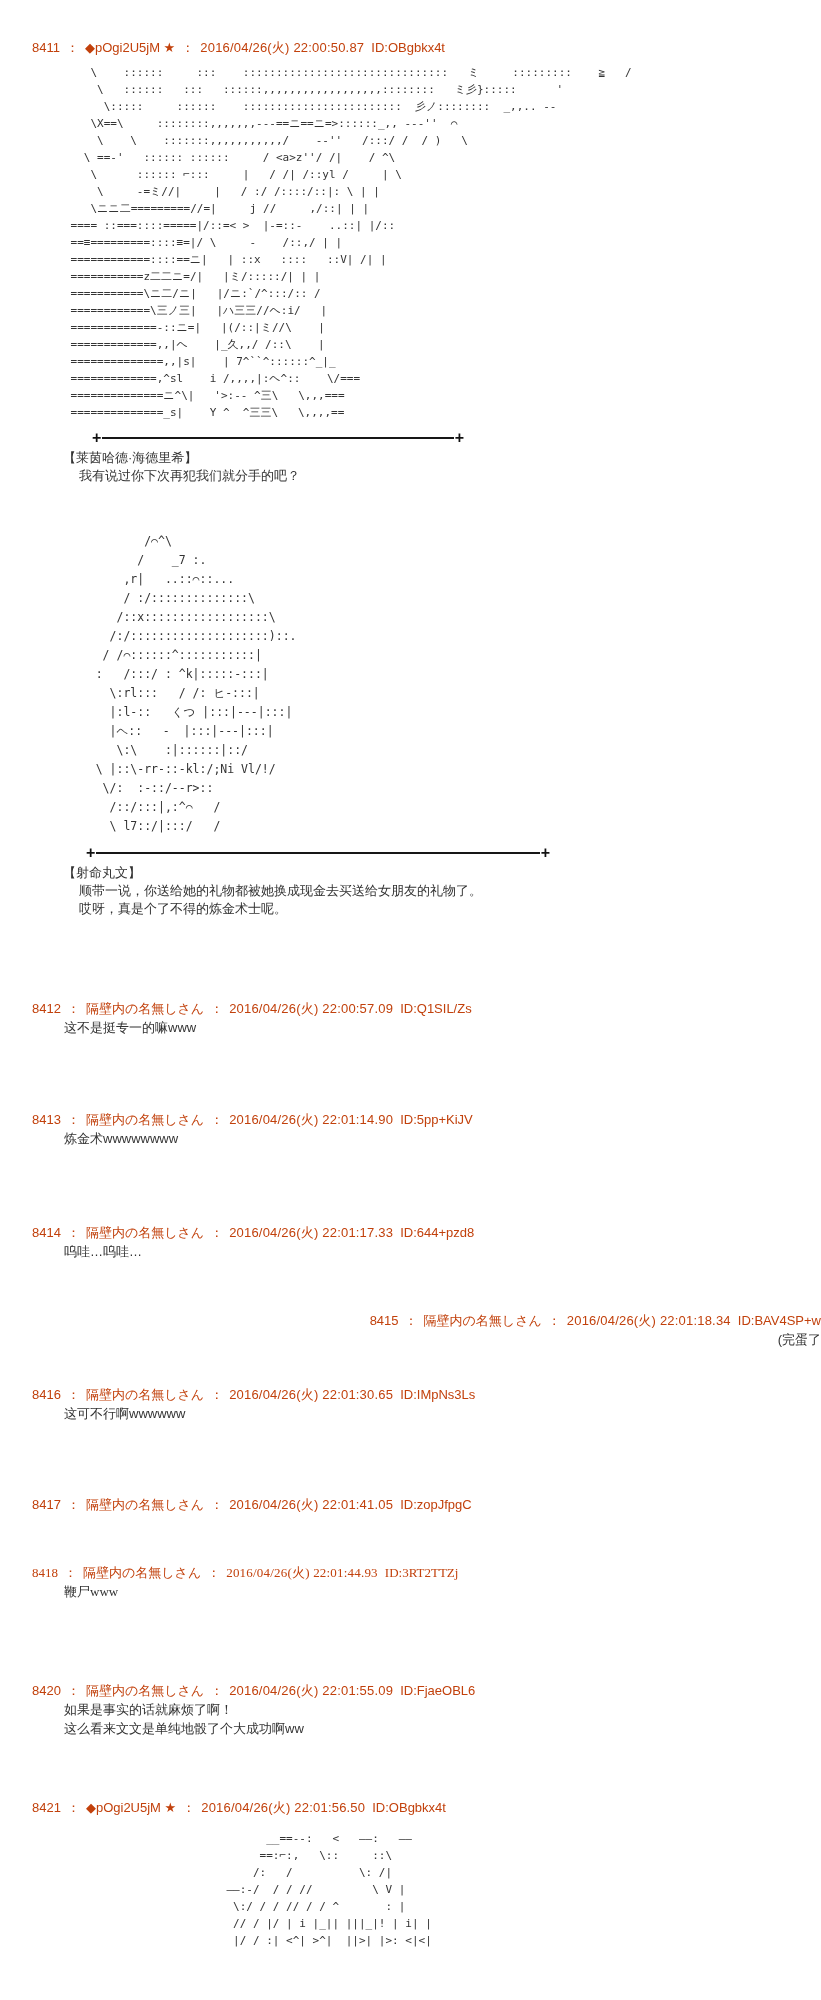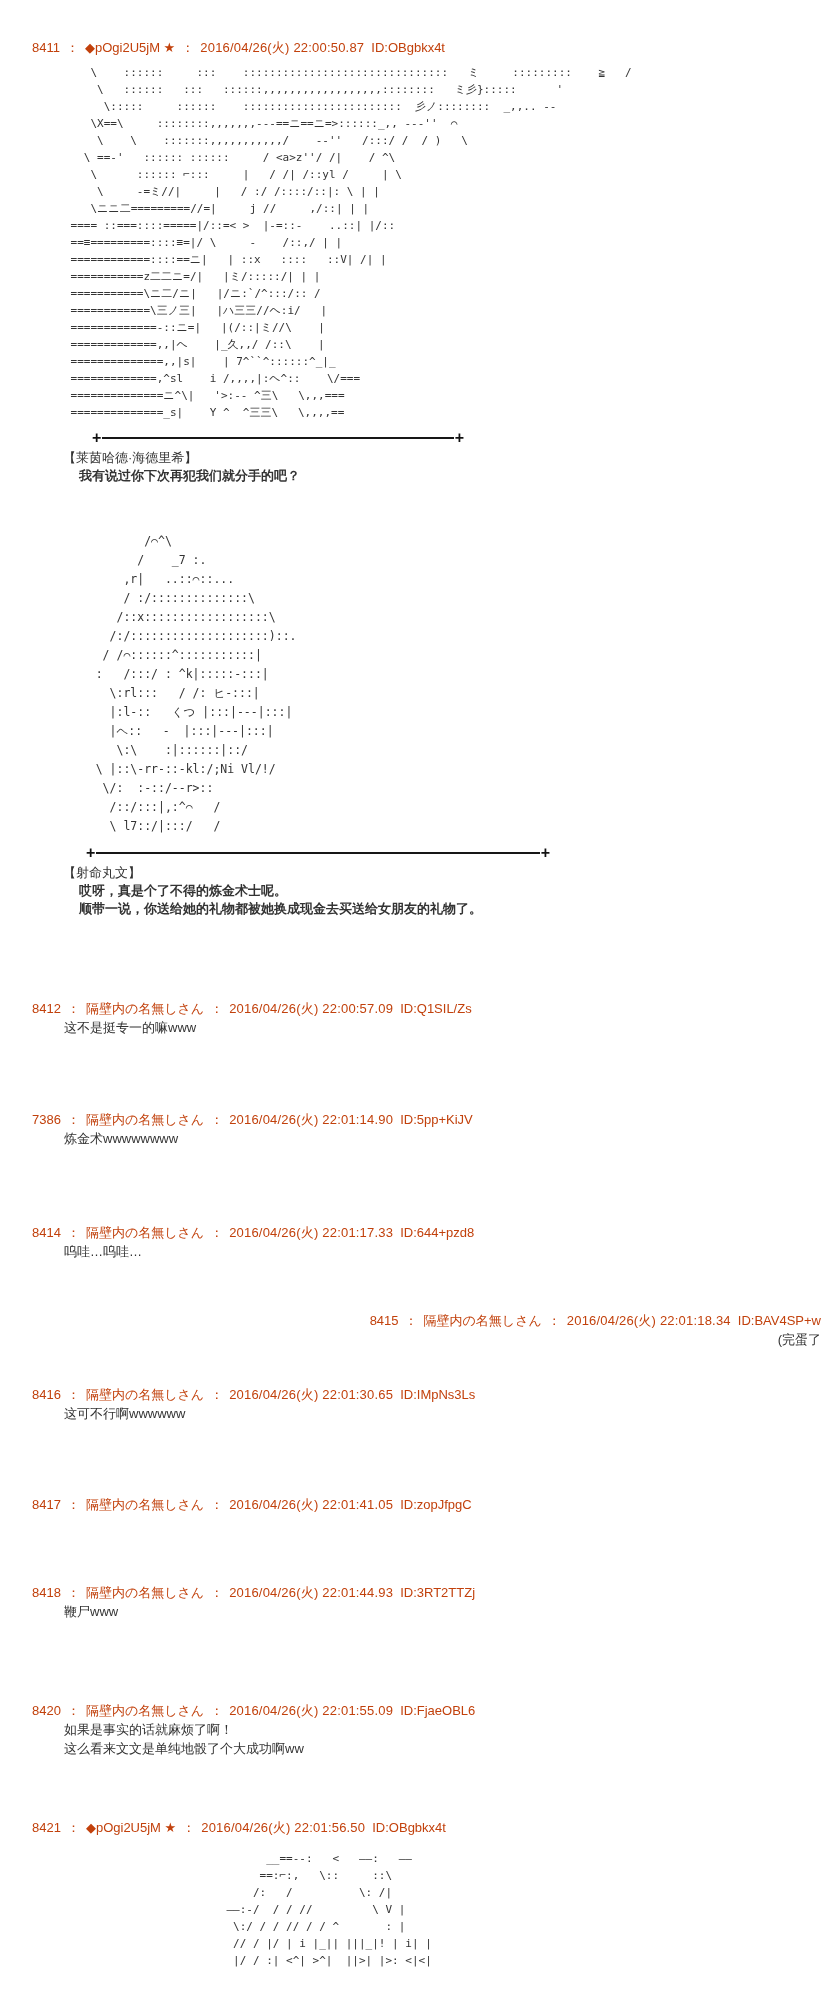--- a/index.html
+++ b/index.html
@@ -56,29 +56,29 @@
   }
   .divider .rule {
     flex: 1;
     border-top: 2px solid #161616;
     margin: 0 1px;
   }
   .d1 { margin: 10px 0 0 92px; width: 372px; }
   .d2 { margin: 10px 0 0 86px; width: 464px; }
 
   .speaker  { margin: 4px 0 0 63px; font-size: 13px; line-height: 17px; }
-  .dialogue { margin: 1px 0 0 79px; font-size: 13px; line-height: 17px; font-weight: bold; }
+  .dialogue { margin: 1px 0 0 79px; font-size: 13px; line-height: 17px; }
 
   .p8412 { margin-top: 84px; }
   .p8413 { margin-top: 76px; }
   .p8414 { margin-top: 78px; }
   .p8415 { margin-top: 53px; text-align: right; }
   .p8416 { margin-top: 39px; }
   .p8417 { margin-top: 75px; }
-  .p8418 { margin-top: 72px; }
+  .p8418 { margin-top: 52px; font-family: Liberation Serif, serif; }
   .p8420 { margin-top: 83px; }
   .p8421 { margin-top: 63px; }
 </style>
 </head>
 <body>
 
 <div class="post">
   <div class="post-header">
     <span class="num">8411</span><span class="sep">：</span><span class="author">◆pOgi2U5jM ★</span><span class="sep">：</span><span class="dt">2016/04/26(火) 22:00:50.87</span><span class="uid">ID:OBgbkx4t</span>
   </div>
@@ -129,34 +129,34 @@
      \/:  :-::/--r&gt;::
       /::/:::|,:^⌒   /
       \ l7::/|:::/   /</pre>
 
   <div class="divider d2">
     <span class="cross">+</span>
     <span class="rule"></span>
     <span class="cross">+</span>
   </div>
   <div class="speaker">【射命丸文】</div>
+  <div class="dialogue">顺带一说，你送给她的礼物都被她换成现金去买送给女朋友的礼物了。</div>
   <div class="dialogue">哎呀，真是个了不得的炼金术士呢。</div>
-  <div class="dialogue">顺带一说，你送给她的礼物都被她换成现金去买送给女朋友的礼物了。</div>
 </div>
 
 <div class="post p8412">
   <div class="post-header">
     <span class="num">8412</span><span class="sep">：</span><span class="author">隔壁内の名無しさん</span><span class="sep">：</span><span class="dt">2016/04/26(火) 22:00:57.09</span><span class="uid">ID:Q1SIL/Zs</span>
   </div>
   <div class="body-line">这不是挺专一的嘛www</div>
 </div>
 
 <div class="post p8413">
   <div class="post-header">
-    <span class="num">7386</span><span class="sep">：</span><span class="author">隔壁内の名無しさん</span><span class="sep">：</span><span class="dt">2016/04/26(火) 22:01:14.90</span><span class="uid">ID:5pp+KiJV</span>
+    <span class="num">8413</span><span class="sep">：</span><span class="author">隔壁内の名無しさん</span><span class="sep">：</span><span class="dt">2016/04/26(火) 22:01:14.90</span><span class="uid">ID:5pp+KiJV</span>
   </div>
   <div class="body-line">炼金术wwwwwwww</div>
 </div>
 
 <div class="post p8414">
   <div class="post-header">
     <span class="num">8414</span><span class="sep">：</span><span class="author">隔壁内の名無しさん</span><span class="sep">：</span><span class="dt">2016/04/26(火) 22:01:17.33</span><span class="uid">ID:644+pzd8</span>
   </div>
   <div class="body-line">呜哇…呜哇…</div>
 </div>

